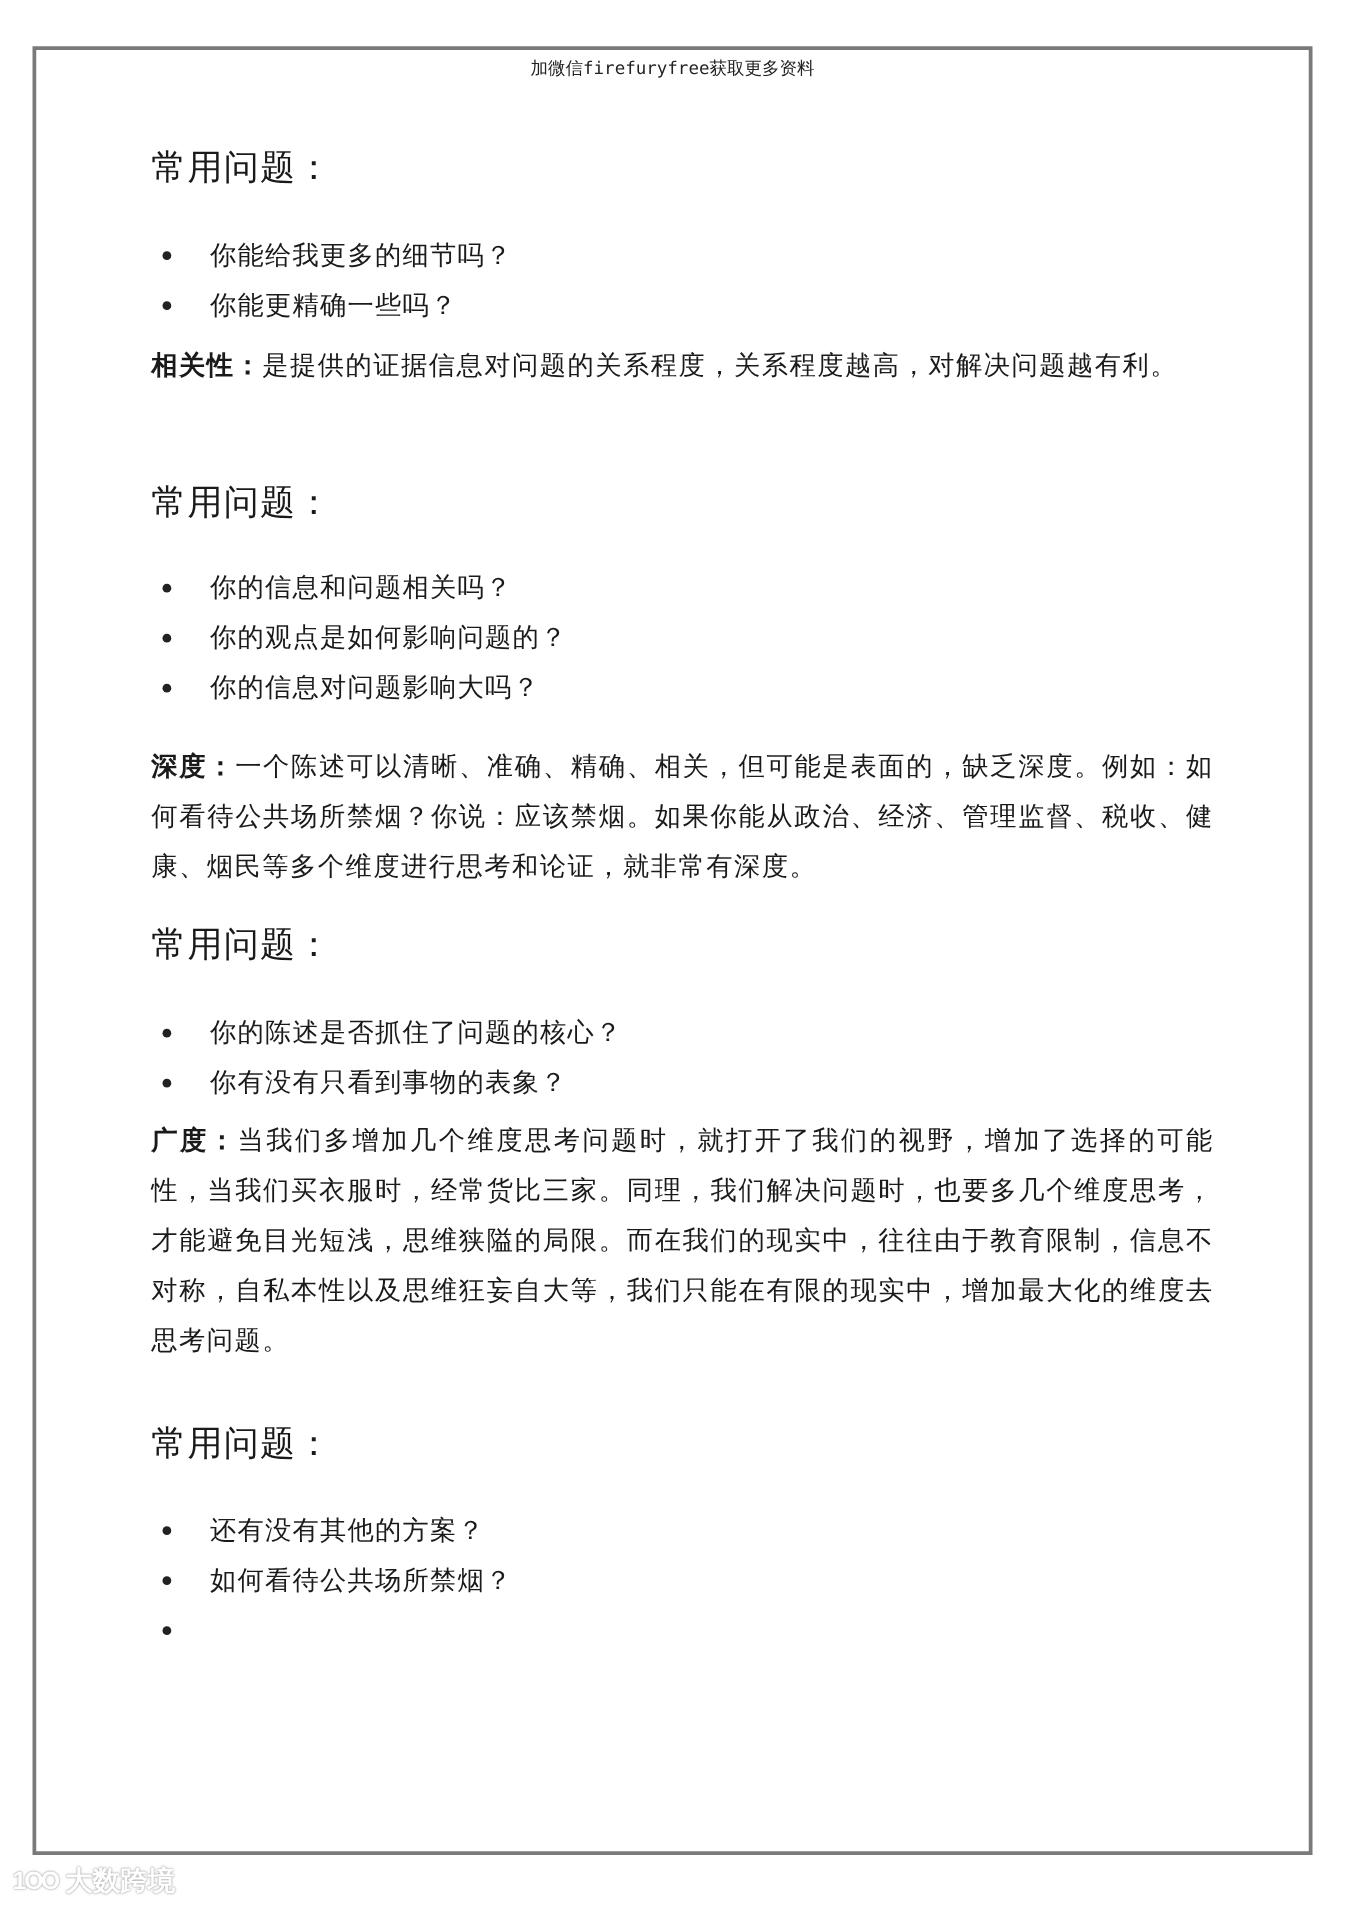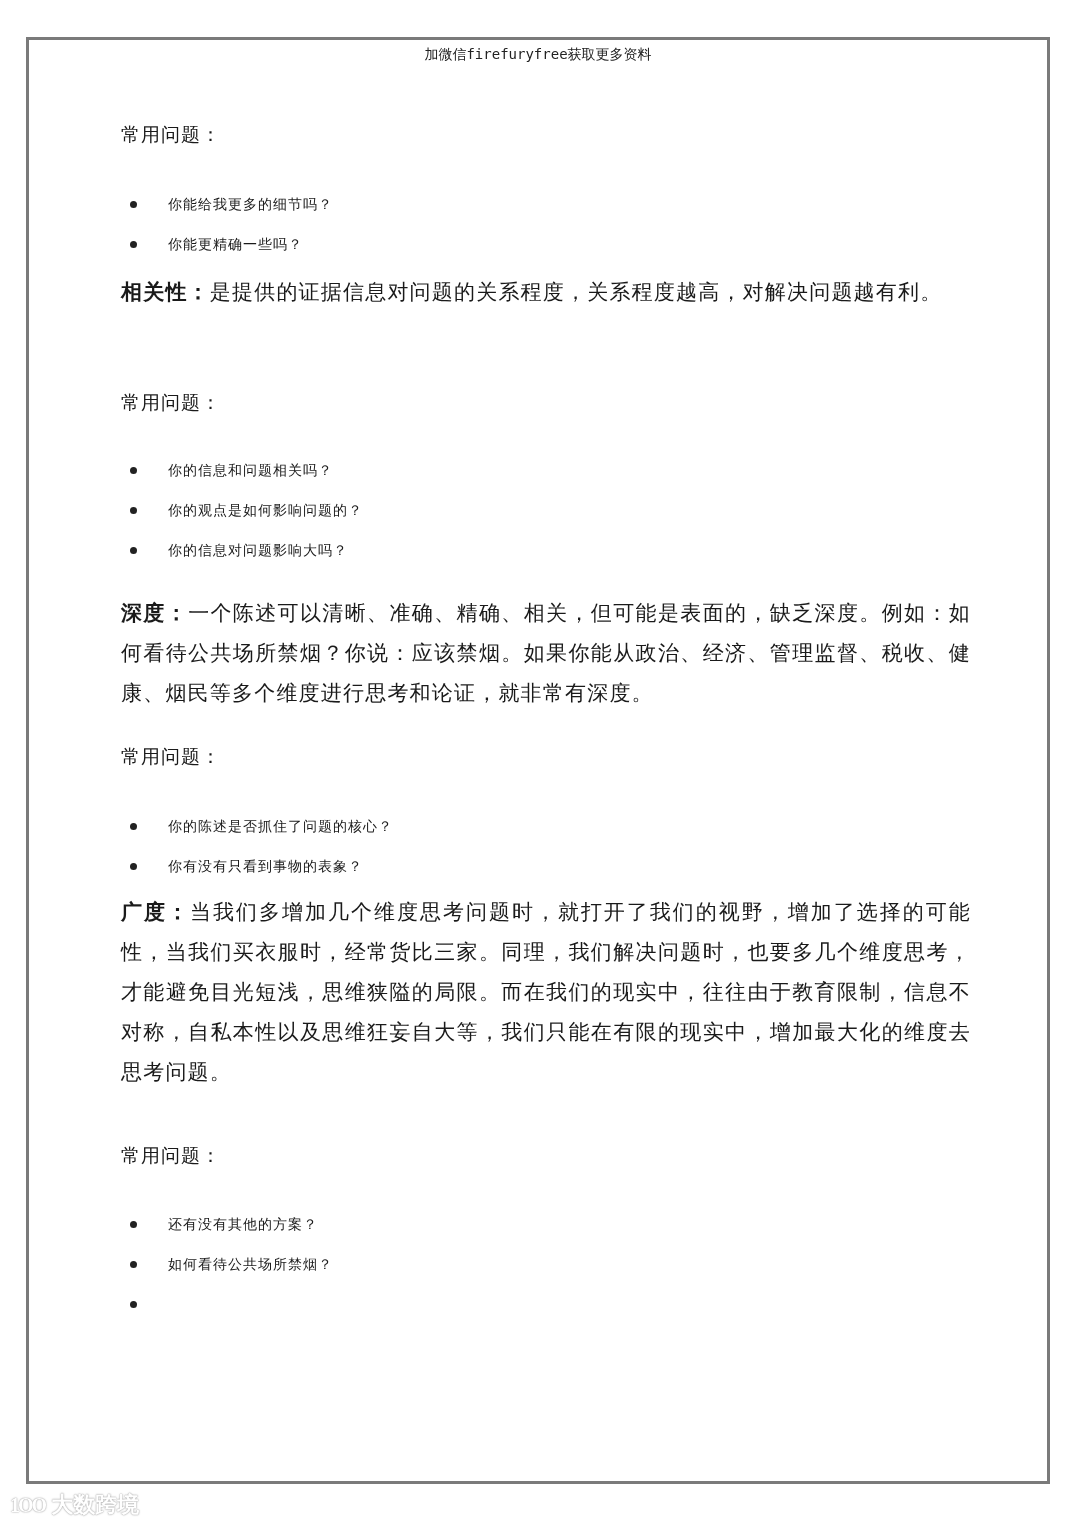--- a/index.html
+++ b/index.html
@@ -5,29 +5,29 @@
   html, body { margin: 0; padding: 0; background: #ffffff; }
   body { width: 1080px; height: 1526px; position: relative; overflow: hidden;
          font-family: "DejaVu Serif", "Liberation Serif", serif; color: #1a1a1a; }
   .page-frame { position: absolute; left: 26px; top: 37px; width: 1018px; height: 1441px;
                 border: 3px solid #7a7a7a; box-sizing: content-box; }
   .header-note { position: absolute; left: 0; right: 0; top: 6px; text-align: center;
                  font-size: 14px; color: #222; letter-spacing: 0px;
                  font-family: "DejaVu Sans Mono", "Liberation Mono", monospace; }
   .content { position: absolute; left: 92px; top: 0; width: 850px; }
   .block { position: absolute; left: 0; width: 850px; }
-  .label { font-size: 19px; line-height: 40px; letter-spacing: 1px; }
+  .label { font-size: 28px; line-height: 40px; letter-spacing: 1px; }
   .para { font-size: 21px; line-height: 40px; letter-spacing: 1.2px; text-align: justify; margin: 0; }
   .para b { font-family: "DejaVu Sans", "Liberation Sans", sans-serif; font-weight: bold; }
   ul.bullets { list-style: none; margin: 0; padding: 0; }
-  ul.bullets li { position: relative; padding-left: 47px; font-size: 14px; line-height: 40px; letter-spacing: 1px; }
+  ul.bullets li { position: relative; padding-left: 47px; font-size: 21px; line-height: 40px; letter-spacing: 1px; }
   ul.bullets li .dot { position: absolute; left: 9px; top: 17px; width: 7px; height: 7px; border-radius: 50%; background: #222; }
   .watermark { position: absolute; left: 10px; top: 1490px; display: flex; align-items: center; gap: 6px;
                color: #ffffff; font-size: 22px; font-weight: bold;
-               font-family: Liberation Serif, serif;
+               font-family: Liberation Sans, sans-serif;
                text-shadow: 0 0 2px #9a9a9a, 0 0 1px #9a9a9a; opacity: 0.9; }
   .watermark .logo { font-size: 20px; letter-spacing: -2px; }
 </style>
 </head>
 <body>
 
 <div class="page-frame">
   <div class="header-note">加微信firefuryfree获取更多资料</div>
 
   <div class="content">

